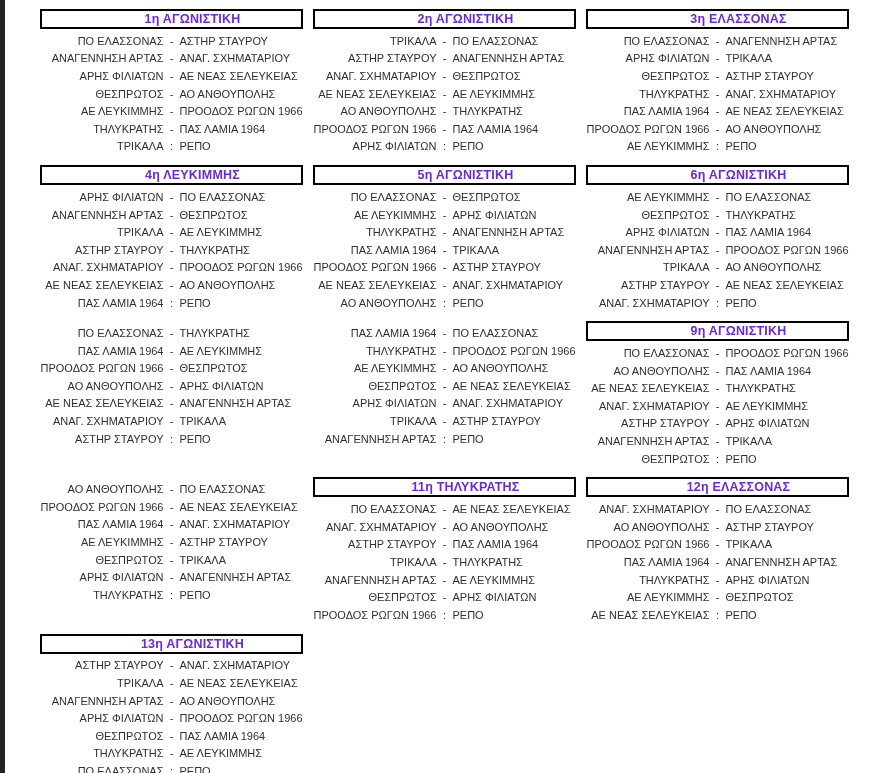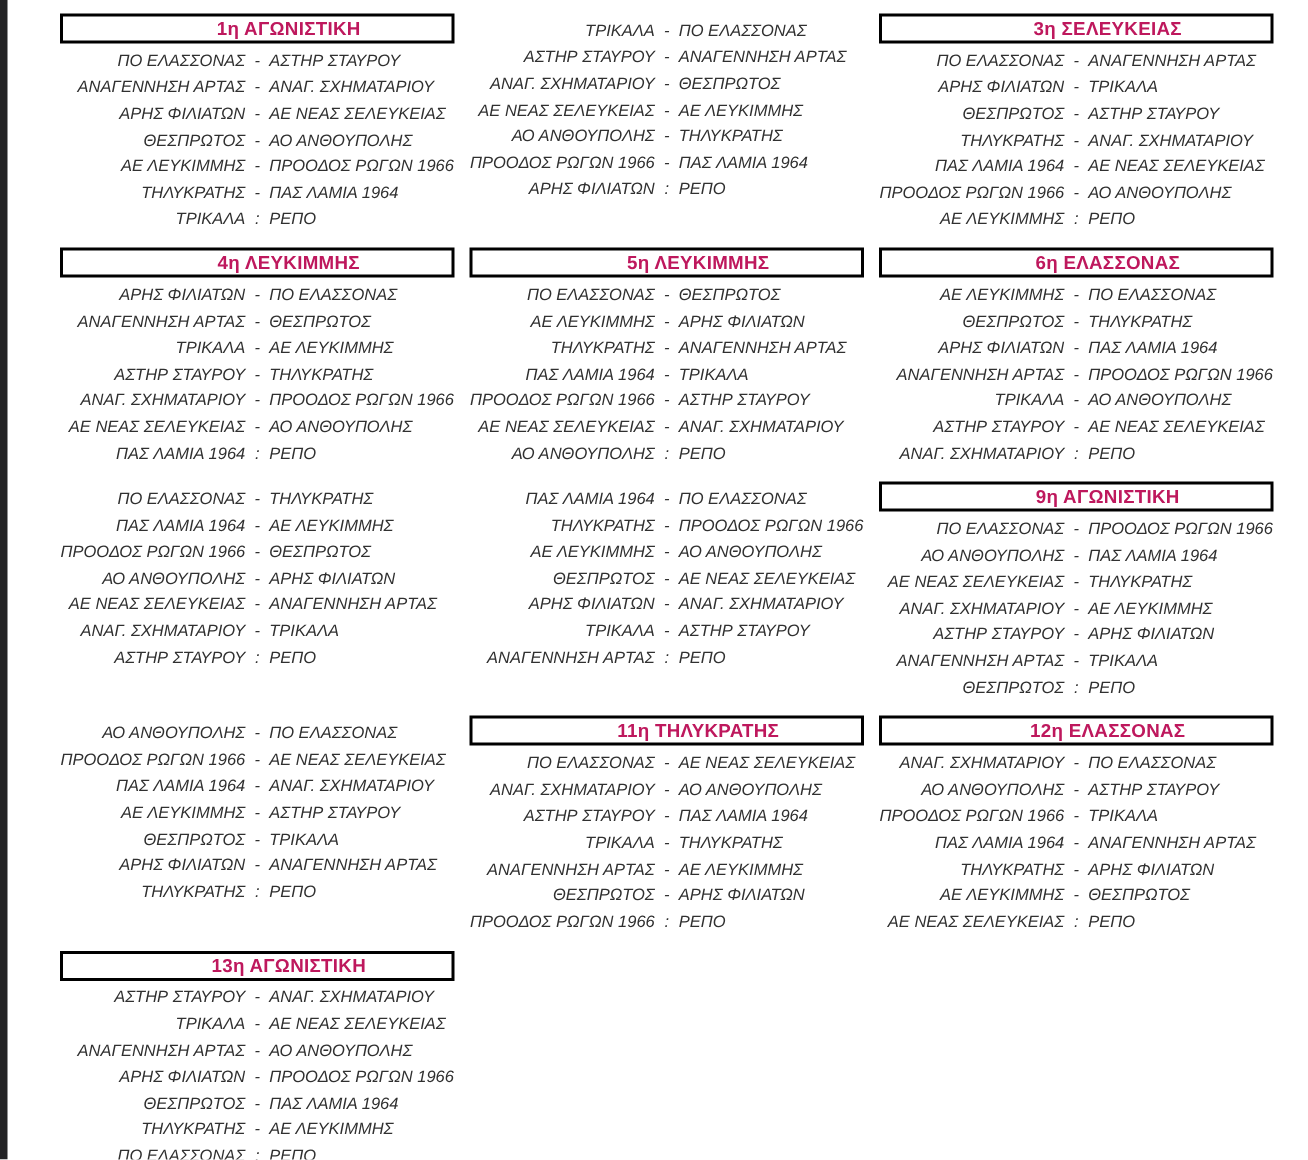--- a/index.html
+++ b/index.html
@@ -37,27 +37,26 @@
   }
   .md-header {
     box-sizing: border-box;
     border: 2px solid #000000;
     background: #ffffff;
     height: 20px;
     text-align: center;
     line-height: 16px;
     font-size: 12.5px;
     font-weight: bold;
-    color: #be185d;
+    color: #6d28d9;
     letter-spacing: 0.2px;
     padding-left: 42px;
   }
   .md-rows {
     padding-top: 3px;
-    font-style: italic;
   }
   .match-row {
     display: flex;
     align-items: center;
     height: 17.6px;
     font-size: 11px;
     color: #303030;
     white-space: nowrap;
   }
   .match-row .home {
@@ -126,20 +125,23 @@
 
   <div class="match-row">
     <span class="home">ΤΡΙΚΑΛΑ</span>
     <span class="sep">:</span>
     <span class="away">ΡΕΠΟ</span>
   </div>
 </div>
   </section>
 
   <section class="matchday">
+    <div class="md-header">
+      <span class="md-title">2η ΑΓΩΝΙΣΤΙΚΗ</span>
+    </div>
     <div class="md-rows">
   <div class="match-row">
     <span class="home">ΤΡΙΚΑΛΑ</span>
     <span class="sep">-</span>
     <span class="away">ΠΟ ΕΛΑΣΣΟΝΑΣ</span>
   </div>
 
   <div class="match-row">
     <span class="home">ΑΣΤΗΡ ΣΤΑΥΡΟΥ</span>
     <span class="sep">-</span>
@@ -173,21 +175,21 @@
   <div class="match-row">
     <span class="home">ΑΡΗΣ ΦΙΛΙΑΤΩΝ</span>
     <span class="sep">:</span>
     <span class="away">ΡΕΠΟ</span>
   </div>
 </div>
   </section>
 
   <section class="matchday">
     <div class="md-header">
-      <span class="md-title">3η ΣΕΛΕΥΚΕΙΑΣ</span>
+      <span class="md-title">3η ΕΛΑΣΣΟΝΑΣ</span>
     </div>
     <div class="md-rows">
   <div class="match-row">
     <span class="home">ΠΟ ΕΛΑΣΣΟΝΑΣ</span>
     <span class="sep">-</span>
     <span class="away">ΑΝΑΓΕΝΝΗΣΗ ΑΡΤΑΣ</span>
   </div>
 
   <div class="match-row">
     <span class="home">ΑΡΗΣ ΦΙΛΙΑΤΩΝ</span>
@@ -271,21 +273,21 @@
   <div class="match-row">
     <span class="home">ΠΑΣ ΛΑΜΙΑ 1964</span>
     <span class="sep">:</span>
     <span class="away">ΡΕΠΟ</span>
   </div>
 </div>
   </section>
 
   <section class="matchday">
     <div class="md-header">
-      <span class="md-title">5η ΛΕΥΚΙΜΜΗΣ</span>
+      <span class="md-title">5η ΑΓΩΝΙΣΤΙΚΗ</span>
     </div>
     <div class="md-rows">
   <div class="match-row">
     <span class="home">ΠΟ ΕΛΑΣΣΟΝΑΣ</span>
     <span class="sep">-</span>
     <span class="away">ΘΕΣΠΡΩΤΟΣ</span>
   </div>
 
   <div class="match-row">
     <span class="home">ΑΕ ΛΕΥΚΙΜΜΗΣ</span>
@@ -320,21 +322,21 @@
   <div class="match-row">
     <span class="home">ΑΟ ΑΝΘΟΥΠΟΛΗΣ</span>
     <span class="sep">:</span>
     <span class="away">ΡΕΠΟ</span>
   </div>
 </div>
   </section>
 
   <section class="matchday">
     <div class="md-header">
-      <span class="md-title">6η ΕΛΑΣΣΟΝΑΣ</span>
+      <span class="md-title">6η ΑΓΩΝΙΣΤΙΚΗ</span>
     </div>
     <div class="md-rows">
   <div class="match-row">
     <span class="home">ΑΕ ΛΕΥΚΙΜΜΗΣ</span>
     <span class="sep">-</span>
     <span class="away">ΠΟ ΕΛΑΣΣΟΝΑΣ</span>
   </div>
 
   <div class="match-row">
     <span class="home">ΘΕΣΠΡΩΤΟΣ</span>

